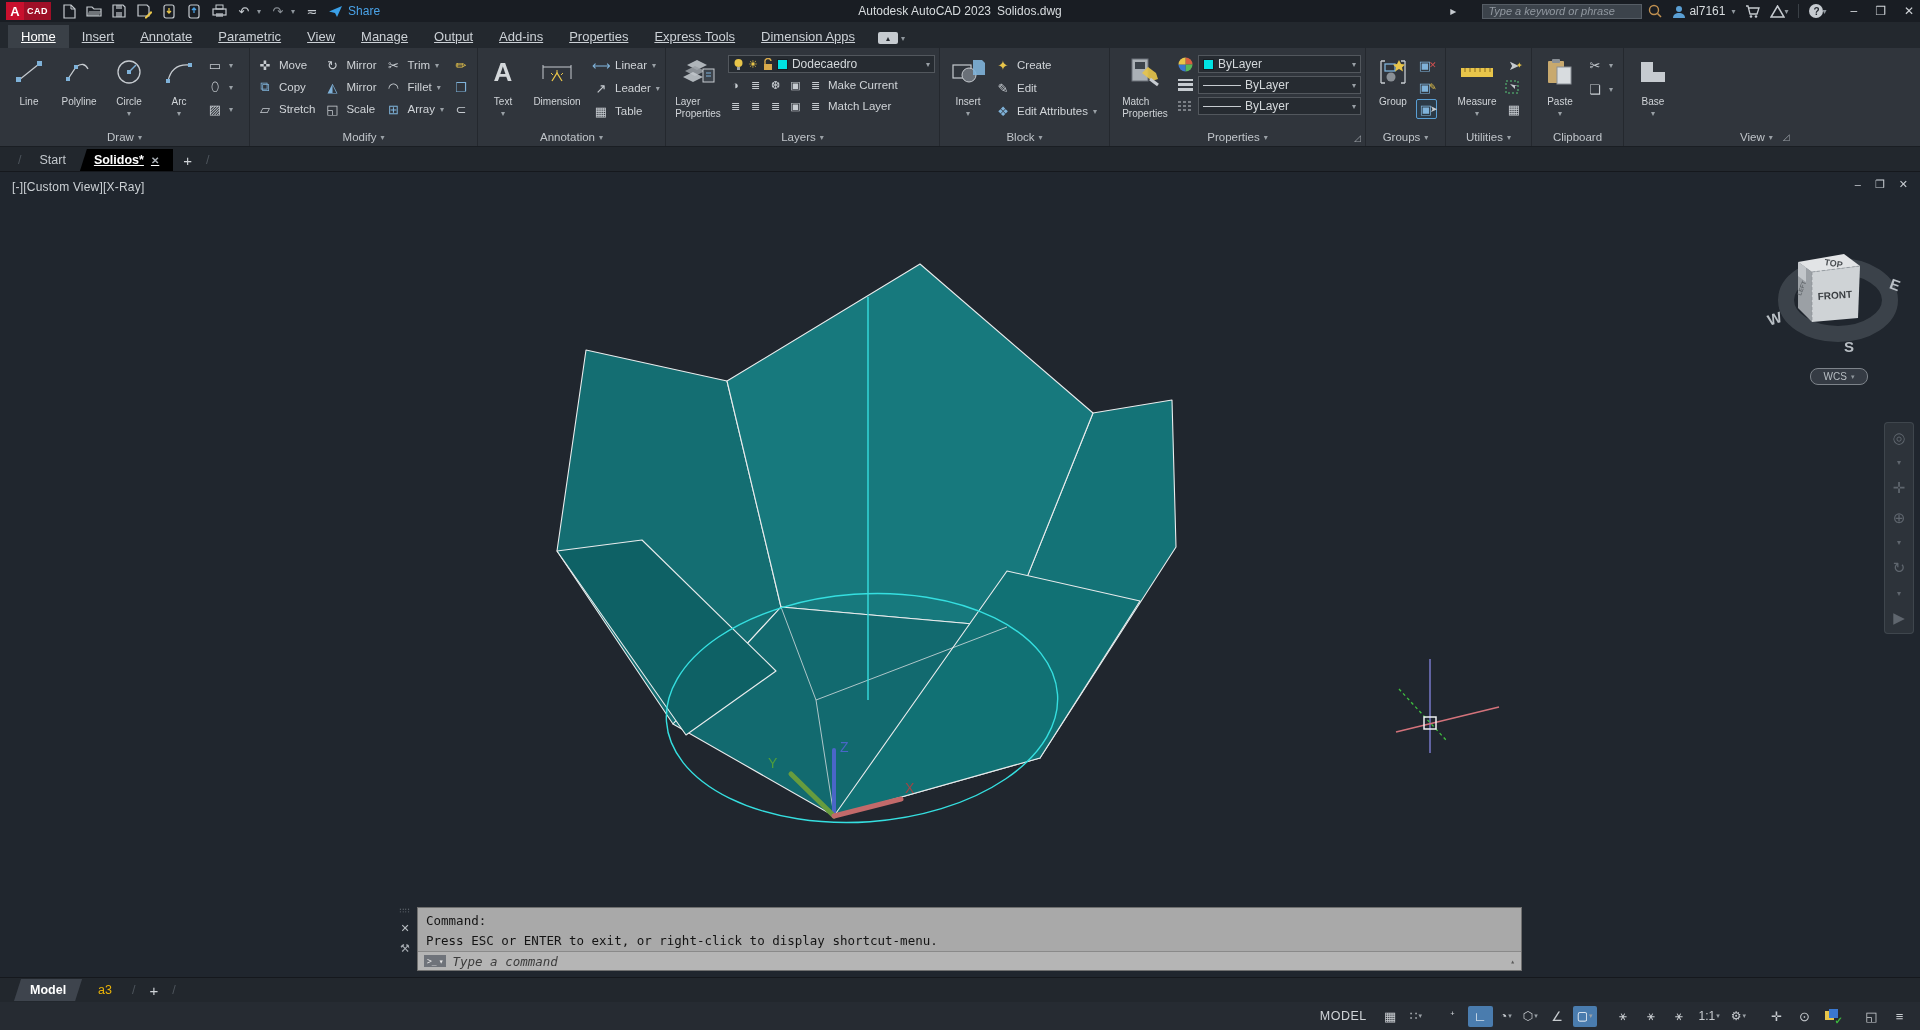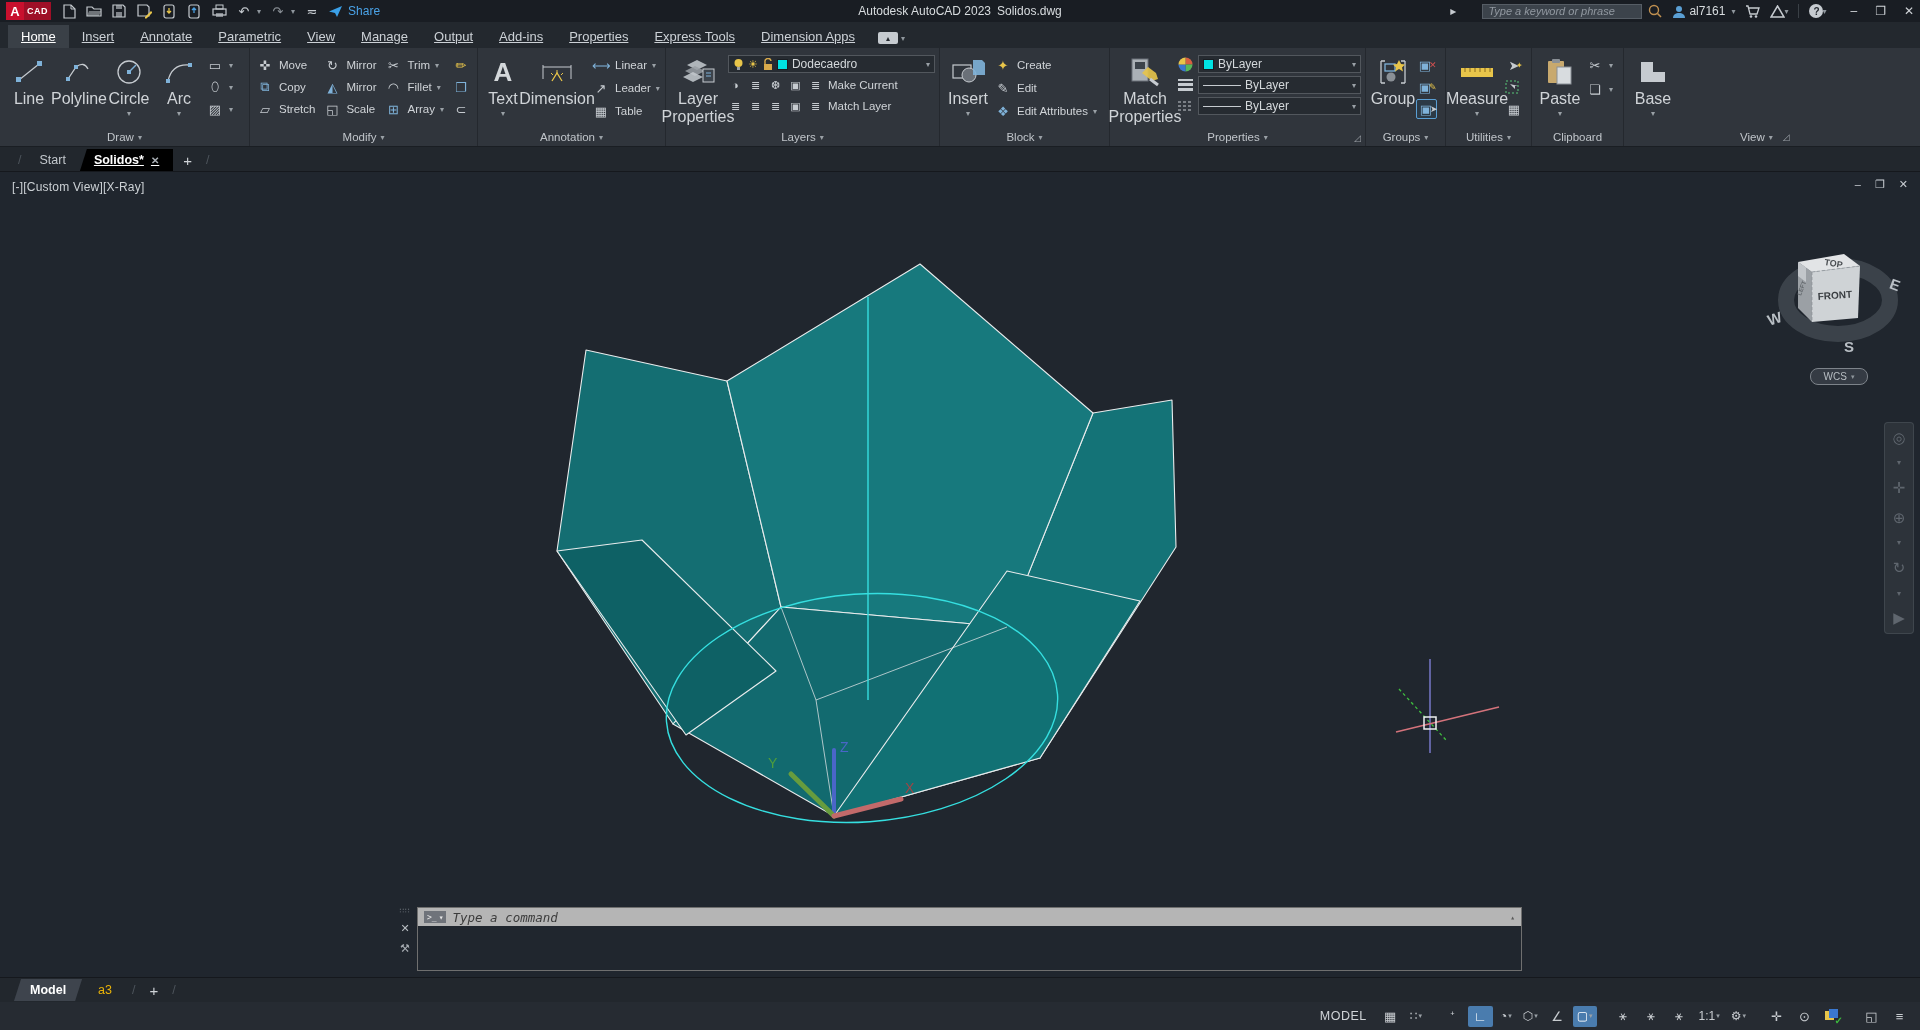--- a/index.html
+++ b/index.html
@@ -37,21 +37,21 @@
 
   
   #ribbon { height:99px; background:#30353c; display:flex; border-bottom:1px solid #1a1e23; }
   .rp { height:100%; border-right:1px solid #24282e; display:flex; flex-direction:column; }
   .rp-body { flex:1; display:flex; align-items:flex-start; padding:4px 4px 0 6px; gap:4px; }
   .rp-label { height:18px; display:flex; align-items:center; justify-content:center; gap:4px; color:#c0c5ca; font-size:11.5px; position:relative; }
   .rp-label .car { color:#9aa0a6; font-size:8px; }
   .launcher { position:absolute; right:4px; bottom:3px; color:#9aa0a6; font-size:9px; }
   .bb { display:flex; flex-direction:column; align-items:center; width:46px; padding-top:2px; cursor:default; }
   .bb .bb-ic { height:36px; display:flex; align-items:center; justify-content:center; }
-  .bb .bb-tx { font-size:16px; color:#d0d4d8; text-align:center; line-height:1.15; margin-top:0; }
+  .bb .bb-tx { font-size:10px; color:#d0d4d8; line-height:1.15; margin-top:6px; }
   .bb .bb-car { font-size:8px; color:#9aa0a6; margin-top:1px; }
   .col { display:flex; flex-direction:column; justify-content:flex-start; gap:2px; padding-top:3px; }
   .sm { display:flex; align-items:center; gap:5px; height:20px; font-size:11.5px; color:#d0d4d8; cursor:default; }
   .sm .g { width:18px; text-align:center; color:#c6cbd0; font-size:13px; }
   .sm .car { color:#9aa0a6; font-size:8px; }
   .g.yellow { color:#e8c54a; } .g.blue { color:#7fb2d9; } .g.red { color:#d05050;}
   .combo { display:flex; align-items:center; background:#262b31; border:1px solid #52575d; height:18px; padding:0 4px; gap:4px; font-size:12px; color:#d4d8db; }
   .combo .car { margin-left:auto; color:#9aa0a6; font-size:8px; }
   .swatch { width:11px; height:11px; background:#00e3e3; border:1px solid #1a1e23; display:inline-block; }
   .lt-line { display:inline-block; width:38px; height:0; border-top:1px solid #c6cbd0; }
@@ -760,20 +760,24 @@
     <span class="nv-car">▾</span>
     <span>▶</span>
   </div>
 
   <div id="cmd-side">
     <span class="grip">∷∷</span>
     <span class="cx">✕</span>
     <span class="cw">⚒</span>
   </div>
   <div id="cmdwin">
+    <div id="cmd-history">
+      <div>Command:</div>
+      <div>Press ESC or ENTER to exit, or right-click to display shortcut-menu.</div>
+    </div>
     <div id="cmd-input">
       <span class="pr-ic">
           <span>&gt;_</span>
           <span>▾</span>
         </span>
       <span class="ph">Type a command</span>
       <span class="up">▴</span>
     </div>
   </div>
 </div>

